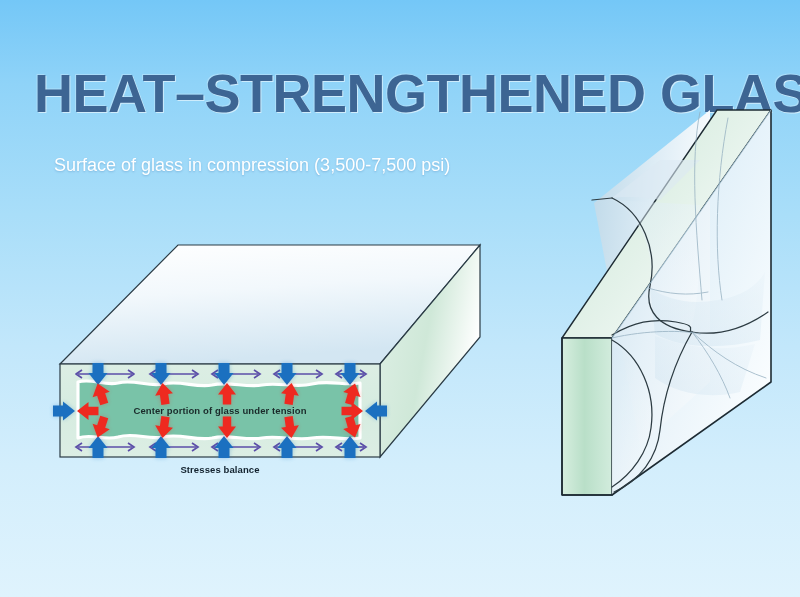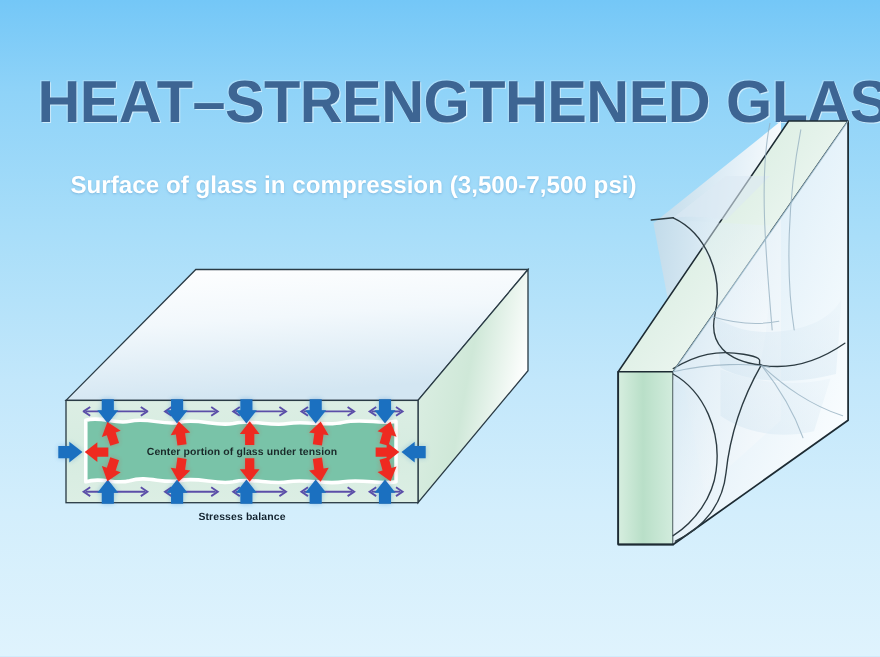--- a/index.html
+++ b/index.html
@@ -14,24 +14,23 @@
     background:linear-gradient(to bottom,#74c7f7 0%,#8fd3f8 14%,#a9def9 36%,#c2e7fb 58%,#d3eefc 78%,#dff3fd 100%);
   }
   #title{
     position:absolute;left:34px;top:62px;width:730px;
     font-size:54px;font-weight:bold;letter-spacing:-0.5px;
     color:#3d6593;
     text-shadow:1px 1px 0 rgba(255,255,255,.55), -1px -1px 0 rgba(255,255,255,.25);
     white-space:nowrap;
   }
   #subtitle{
-    position:absolute;left:64px;top:155px;width:620px;
-    font-size:22px;color:#ffffff;white-space:nowrap;
+    position:absolute;left:54px;top:155px;width:620px;
+    font-size:18px;color:#ffffff;white-space:nowrap;
     text-shadow:0 1px 2px rgba(80,140,190,.45);
-    font-weight:bold;
   }
   svg.art{position:absolute;left:0;top:0;width:800px;height:597px;}
   .lbl-center{
     font-family:"Liberation Sans","DejaVu Sans",sans-serif;
     font-size:9.5px;font-weight:bold;fill:#1a2a2a;letter-spacing:.1px;
   }
   .lbl-balance{
     font-family:"Liberation Sans","DejaVu Sans",sans-serif;
     font-size:9.5px;font-weight:bold;fill:#12222e;letter-spacing:.1px;
   }

